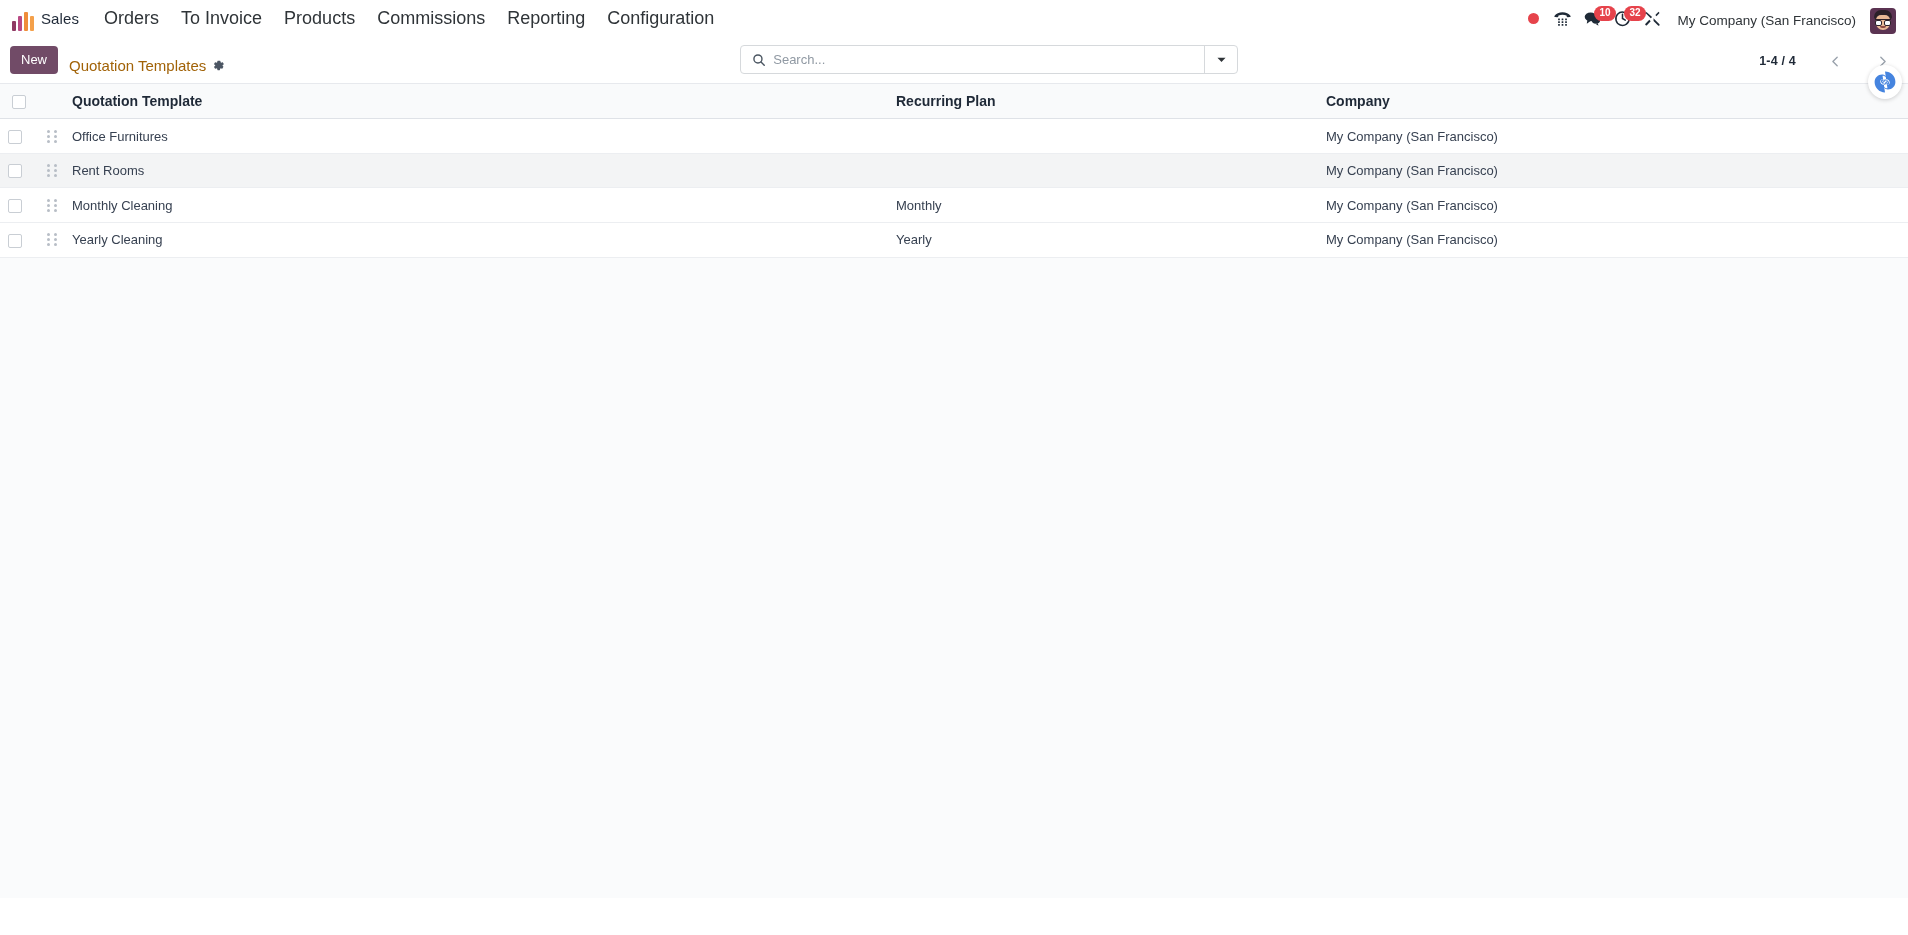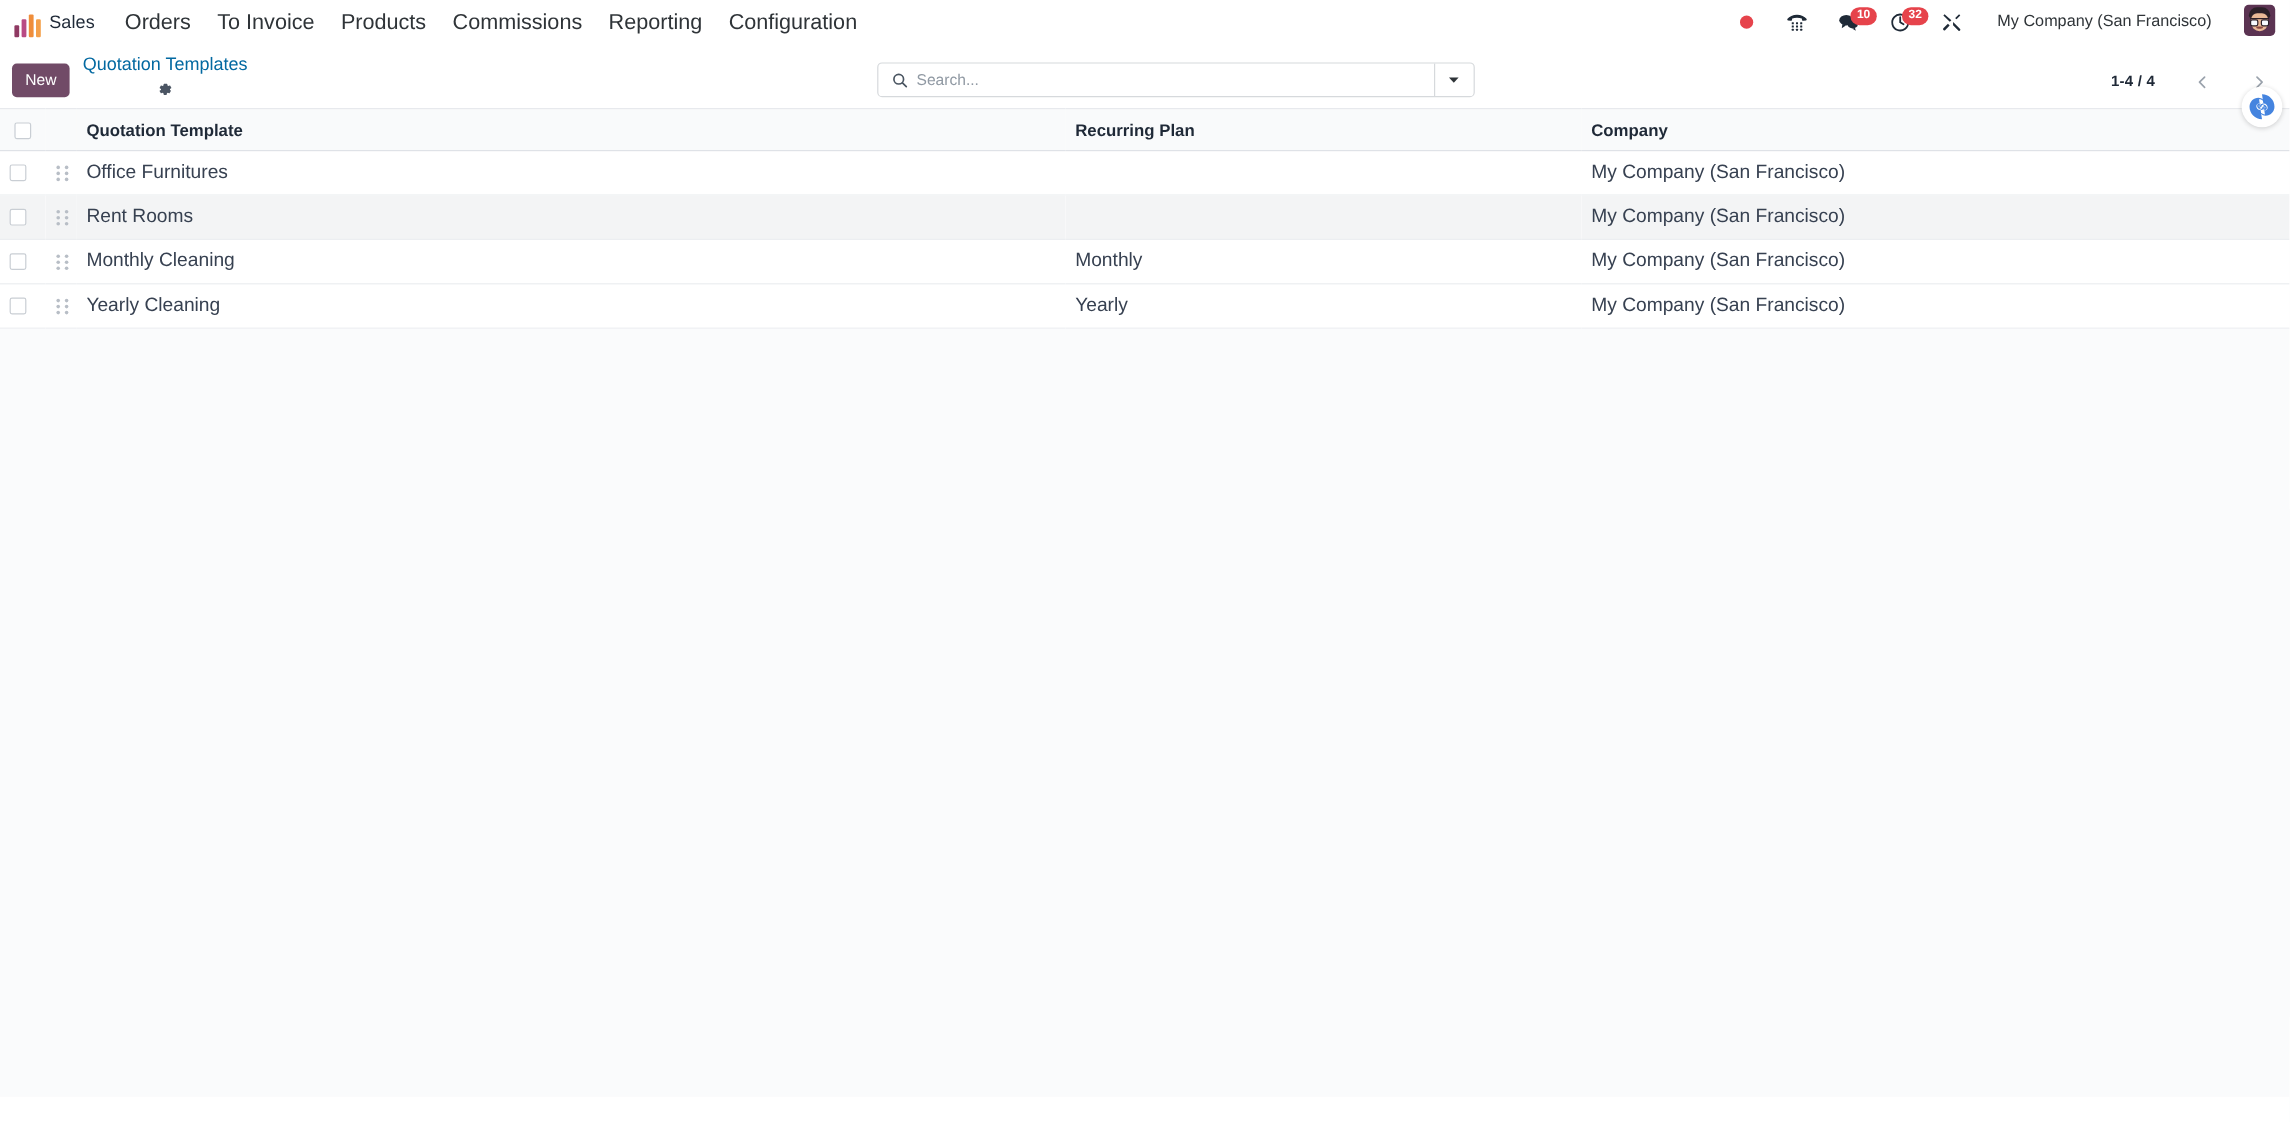--- a/index.html
+++ b/index.html
@@ -58,22 +58,22 @@
     padding: 8px 11px;
     border-radius: 3px;
     cursor: pointer;
     white-space: nowrap;
   }
 
   .navbar-spacer { flex: 1; }
 
   .systray {
     display: flex;
-    align-items: flex-start;
-    gap: 14px;
+    align-items: flex-end;
+    gap: 1px;
     padding-right: 2px;
   }
   .systray-item {
     position: relative;
     display: flex;
     align-items: center;
     justify-content: center;
     height: 30px;
     min-width: 28px;
     padding: 0 5px;
@@ -155,23 +155,22 @@
     cursor: pointer;
     line-height: 1.4;
   }
 
   .breadcrumb {
     display: flex;
     align-items: center;
     gap: 6px;
     margin-left: 11px;
     font-size: 15px;
-    color: #0369a1;
+    color: #a16207;
     white-space: nowrap;
-    flex-direction: column;
   }
   .gear-icon { color: #4b5563; display: flex; align-items: center; cursor: pointer; }
 
   .search-wrap {
     flex: 1;
     display: flex;
     justify-content: center;
     padding: 0 20px;
   }
   .searchview {
@@ -254,21 +253,21 @@
   }
 
   .col-check  { width: 38px; padding-left: 12px !important; cursor: default !important; }
   .col-handle { width: 26px; padding: 0 !important; cursor: default !important; }
   .col-name   { width: 824px; }
   .col-plan   { width: 430px; }
   .col-company{ width: auto; }
 
   table.o-list tbody td {
     border-bottom: 1px solid #eceef1;
-    font-size: 16px;
+    font-size: 13px;
     color: #374151;
     padding: 9px 8px;
     height: 33px;
     white-space: nowrap;
     overflow: hidden;
     text-overflow: ellipsis;
   }
   tbody tr { background: #ffffff; cursor: pointer; }
   tbody tr.is-hovered { background: #f3f4f5; }
 

